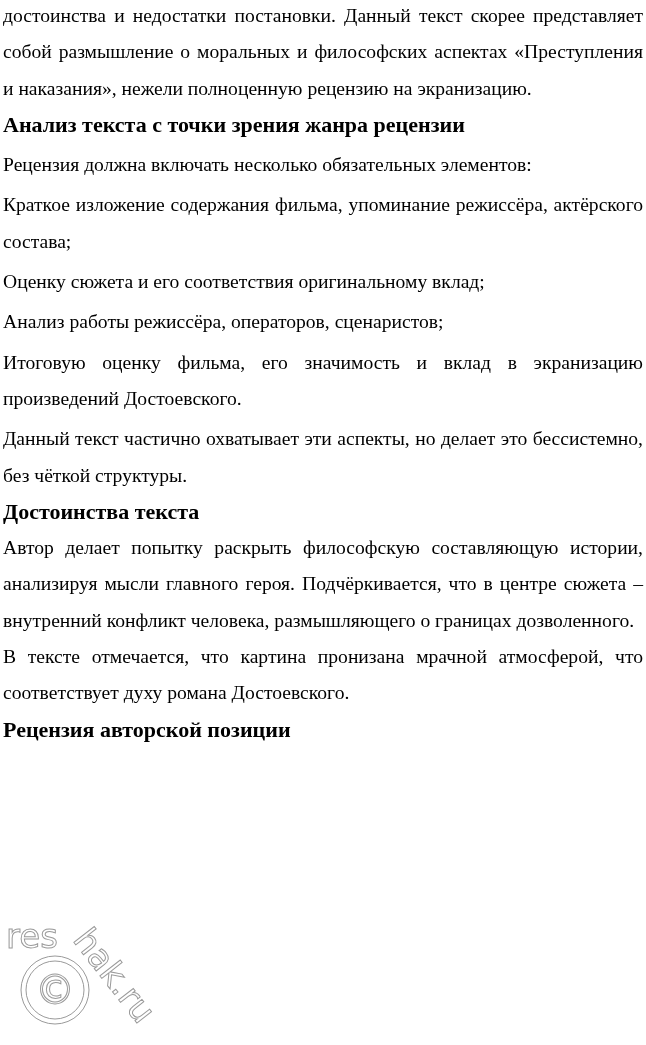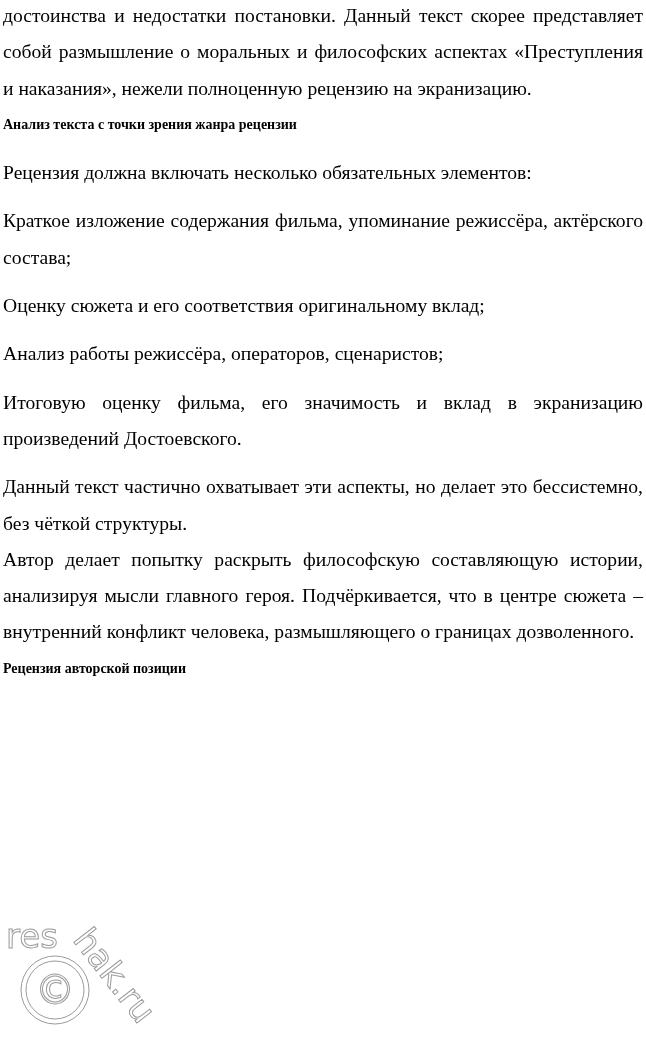--- a/index.html
+++ b/index.html
@@ -21,24 +21,24 @@
       top: -2px;
       width: 640px;
     }
     .p {
       margin: 0;
       font-size: 19.6px;
       line-height: 36.3px;
       text-align: justify;
       text-align-last: left;
     }
-    .gap { margin-top: 12px; }
+    .gap { margin-top: 4px; }
     .h {
       margin: 0;
-      font-size: 14px;
+      font-size: 22px;
       line-height: 36.3px;
       font-weight: bold;
     }
     .watermark {
       position: absolute;
       left: 0;
       top: 920px;
       width: 180px;
       height: 125px;
       pointer-events: none;
@@ -49,21 +49,23 @@
 
 <div class="doc">
   <p class="p">достоинства и недостатки постановки. Данный текст скорее представляет собой размышление о моральных и философских аспектах «Преступления и наказания», нежели полноценную рецензию на экранизацию.</p>
   <h3 class="h gap">Анализ текста с точки зрения жанра рецензии</h3>
   <p class="p gap">Рецензия должна включать несколько обязательных элементов:</p>
   <p class="p gap">Краткое изложение содержания фильма, упоминание режиссёра, актёрского состава;</p>
   <p class="p gap">Оценку сюжета и его соответствия оригинальному вклад;</p>
   <p class="p gap">Анализ работы режиссёра, операторов, сценаристов;</p>
   <p class="p gap">Итоговую оценку фильма, его значимость и вклад в экранизацию произведений Достоевского.</p>
   <p class="p gap">Данный текст частично охватывает эти аспекты, но делает это бессистемно, без чёткой структуры.</p>
+  <h3 class="h gap">Достоинства текста</h3>
   <p class="p">Автор делает попытку раскрыть философскую составляющую истории, анализируя мысли главного героя. Подчёркивается, что в центре сюжета – внутренний конфликт человека, размышляющего о границах дозволенного.</p>
+  <p class="p">В тексте отмечается, что картина пронизана мрачной атмосферой, что соответствует духу романа Достоевского.</p>
   <h4 class="h gap">Рецензия авторской позиции</h4>
 </div>
 
 <div class="watermark">
   <svg width="180" height="125" viewBox="0 0 180 125">
     <g fill="none" stroke="#9a9a9a" stroke-width="1">
       <circle cx="55" cy="70" r="34"></circle>
       <circle cx="55" cy="70" r="29"></circle>
     </g>
     <text x="55" y="84" text-anchor="middle" font-family="DejaVu Sans, sans-serif" font-size="40" fill="none" stroke="#9a9a9a" stroke-width="1">©</text>

